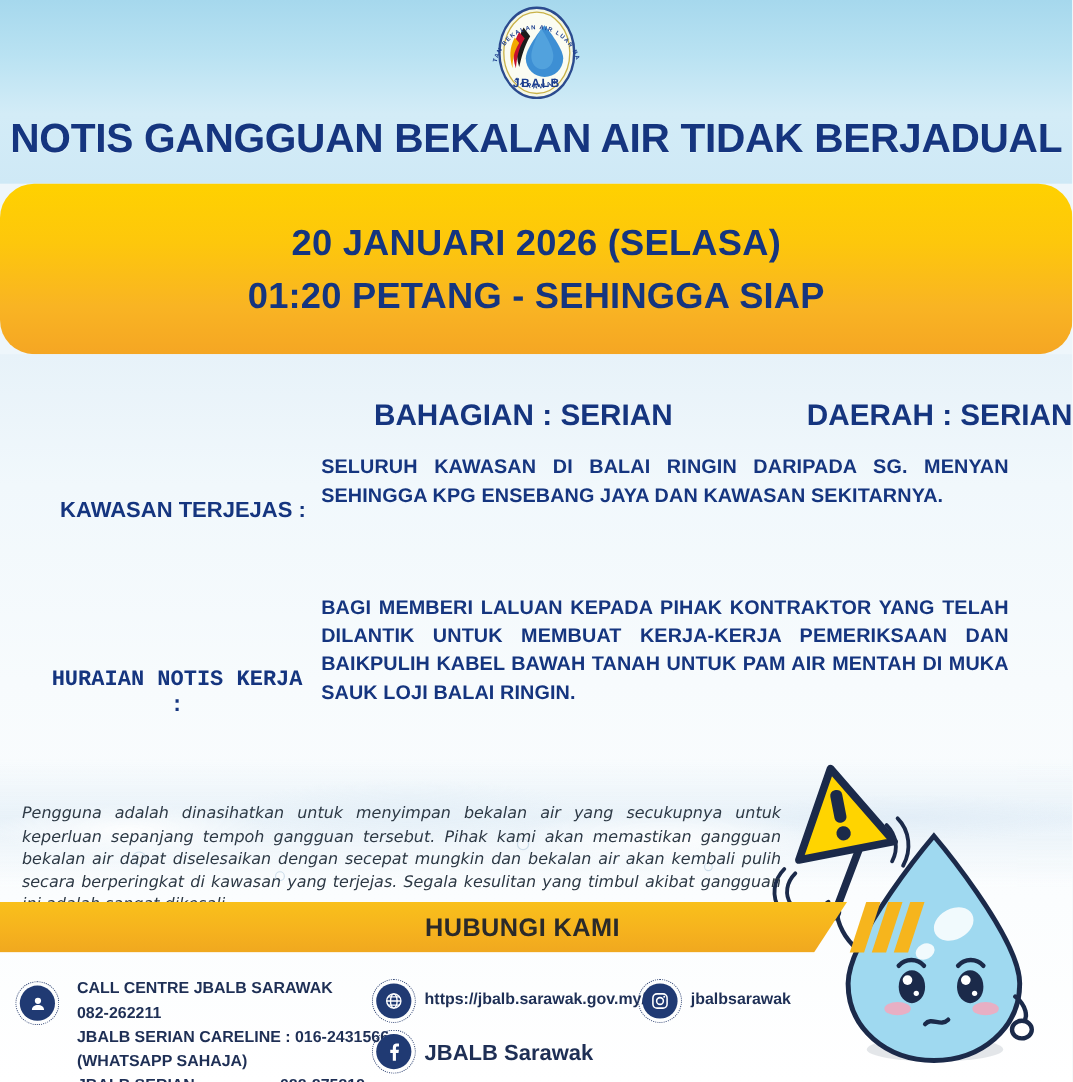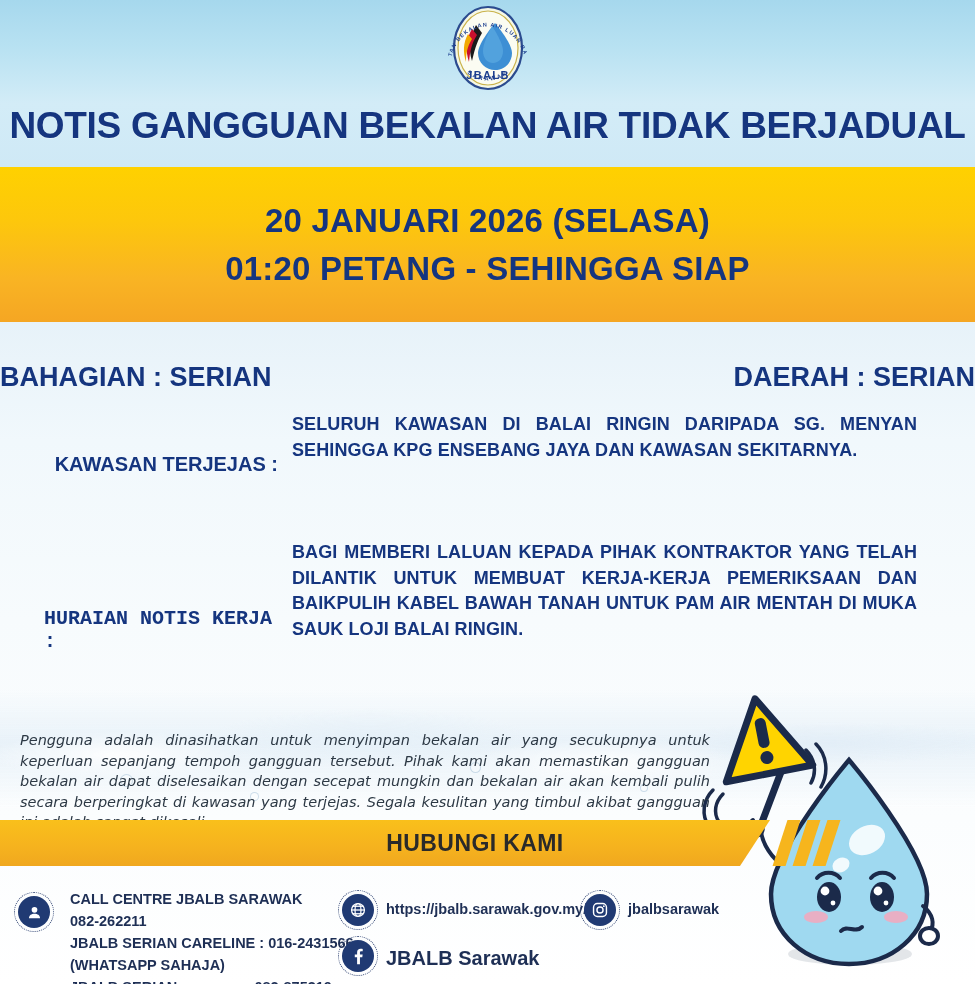--- a/index.html
+++ b/index.html
@@ -38,49 +38,50 @@
     white-space:nowrap;
     text-shadow:0 1px 0 rgba(255,255,255,.35);
   }
 
   
   .date-banner {
     position:absolute; left:0; top:167px; width:975px; height:155px;
     background:linear-gradient(to bottom,#FFD100 0%, #FDC70C 35%, #F9B423 72%, #F5A623 100%);
     display:flex; flex-direction:column; align-items:center; justify-content:center;
     gap:10px;
+    border-radius:31px;
   }
   .date-banner .line1 {
     font-size:33px; font-weight:bold; color:#15357f; letter-spacing:.2px;
   }
   .date-banner .line2 {
     font-size:33px; font-weight:bold; color:#15357f; letter-spacing:.2px;
   }
 
   
   .body-area {
     position:absolute; left:0; top:322px; width:975px; height:662px;
     background:linear-gradient(to bottom,#e7f2f9 0%, #f1f8fc 18%, #f7fbfd 45%, #fbfdfe 75%, #ffffff 100%);
     overflow:hidden;
   }
 
   .region-row {
     position:absolute; left:0; top:40px; width:975px;
-    display:flex; justify-content:space-between; gap:122px;
+    display:flex; justify-content:flex-end; gap:122px;
   }
   .region-row .reg {
     font-size:27px; font-weight:bold; color:#15357f;
   }
 
   
   .info-row { position:absolute; left:0; width:975px; display:flex; }
   .info-row .lbl {
     width:292px; flex:0 0 292px;
     font-size:20px; font-weight:bold; color:#15357f;
-    text-align:left; padding-right:14px;
+    text-align:center; padding-right:14px;
     display:flex; align-items:center; justify-content:flex-end;padding-left:44px;
   }
   .info-row .val {
     flex:0 0 625px; width:625px;
     font-size:18px; font-weight:bold; color:#15357f;
     text-align:justify; text-align-last:left;
     line-height:1.42;
     letter-spacing:.1px;
   }
   #row-kawasan { top:90px; }

